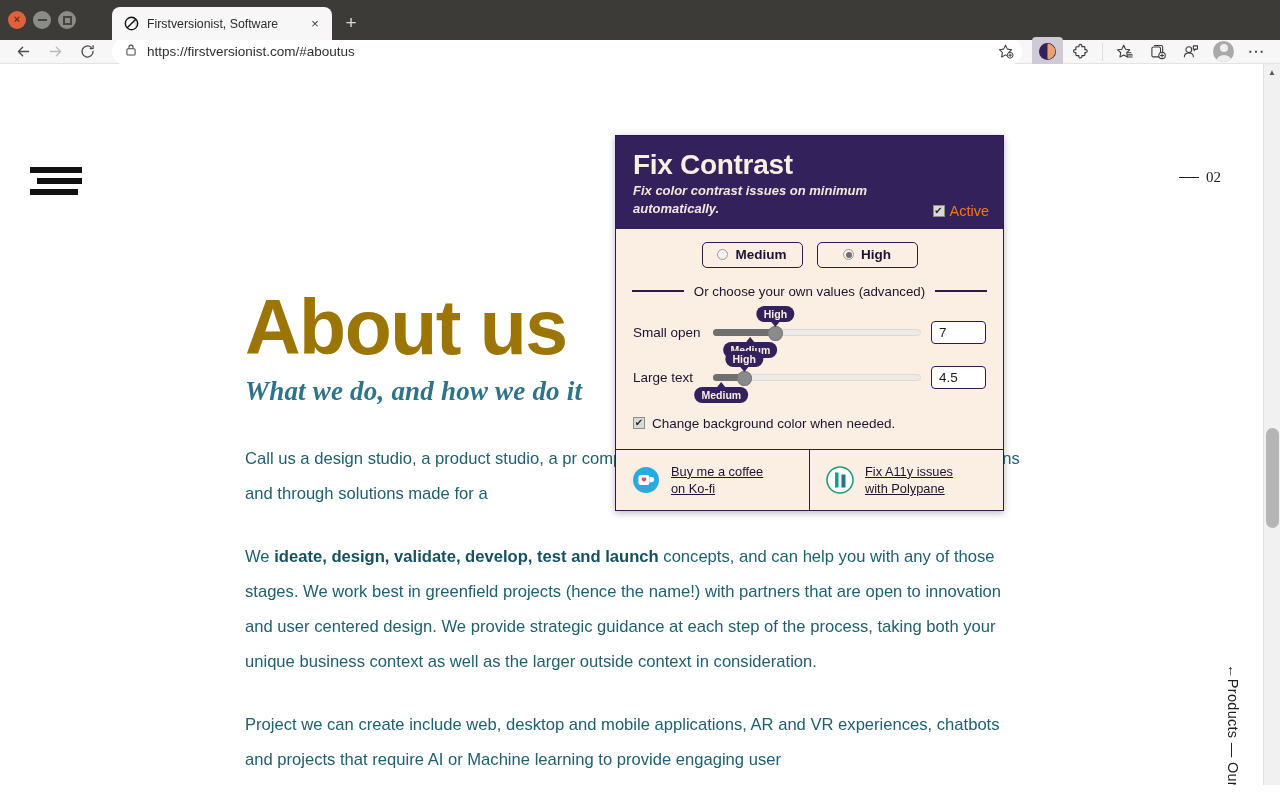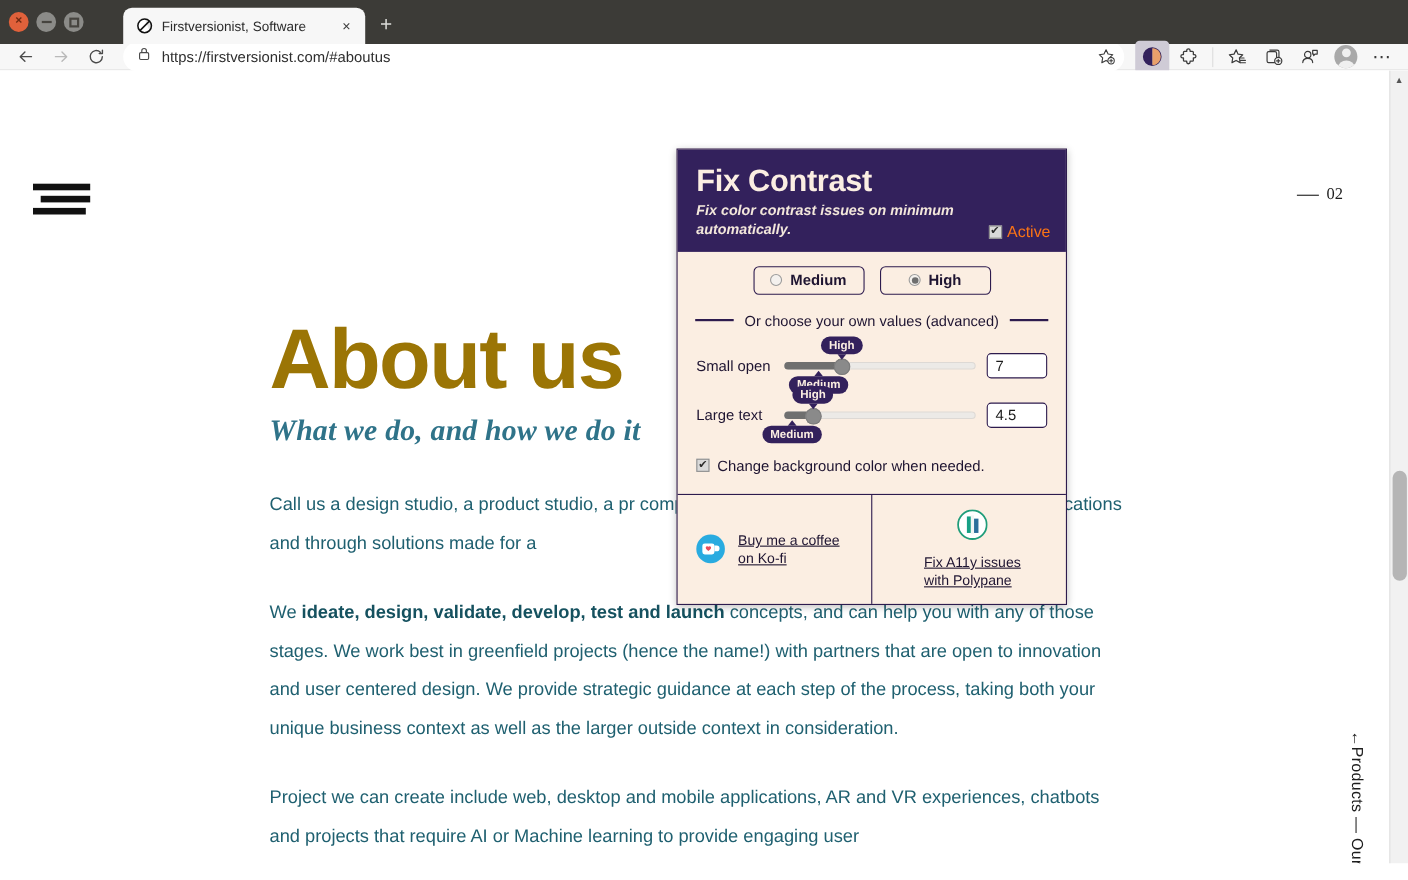--- a/index.html
+++ b/index.html
@@ -117,21 +117,21 @@
   
   #scrollbar { position:absolute; right:0; top:0; width:17px; height:721px; background:#f1f1f1;
                border-left:1px solid #e0e0e0; }
   #sb-up { height: 17px; display:flex; align-items:center; justify-content:center;
            font-size: 8px; color:#555; }
   #sb-thumb { position:absolute; left:2px; top: 364px; width: 13px; height: 100px;
               background:#b5b5b5; border-radius:7px; }
 
   
   #popup {
-    position: absolute; left: 615px; top: 71px; width: 355px;
+    position: absolute; left: 615px; top: 71px; width: 389px;
     background: #fbeee2; border: 1px solid #2d1b4e;
     box-shadow: 0 2px 7px rgba(0,0,0,0.28);
     font-family: "Liberation Sans", sans-serif;
   }
   #popup-header { background: #33215c; padding: 14px 17px 12px 17px; position:relative; }
   #popup-title { color:#fbeee2; font-size: 28px; font-weight: 800; letter-spacing:-0.3px; line-height:1.05;}
   #popup-desc { color:#f3e7db; font-size: 13px; font-style: italic; font-weight:600;
                 line-height: 1.32; margin-top: 3px; max-width: 265px; }
   #active-wrap { position:absolute; right: 14px; bottom: 10px; display:flex; align-items:center; gap:5px; }
   #active-label { color:#f97316; font-size: 14.5px; }
@@ -178,21 +178,21 @@
     display:flex; align-items:center; padding-left: 7px; font-size: 13.5px; color:#1a1a1a;
     flex: 0 0 55px;
   }
 
   #bg-check-row { display:flex; align-items:center; gap:7px; padding: 0 17px; margin-top: 27px;
                   padding-bottom: 18px; }
   #bg-check-label { font-size: 13.5px; color:#1e1431; }
 
   #popup-footer { display:flex; border-top: 1.5px solid #2d1b4e; }
   .foot-cell { flex:1; display:flex; align-items:center; gap:11px; padding: 13px 10px 13px 16px; }
-  .foot-cell + .foot-cell { border-left: 1.5px solid #2d1b4e; flex-direction: column; }
+  .foot-cell + .foot-cell { border-left: 1.5px solid #2d1b4e; }
   .foot-link { font-size: 12.8px; color:#1e1431; line-height: 1.35; text-decoration: underline; }
   .foot-ico { width:28px; height:28px; flex:0 0 28px; }
 </style>
 </head>
 <body>
 
 <div id="window">
 
   <div id="titlebar">
     <div id="wincontrols">

